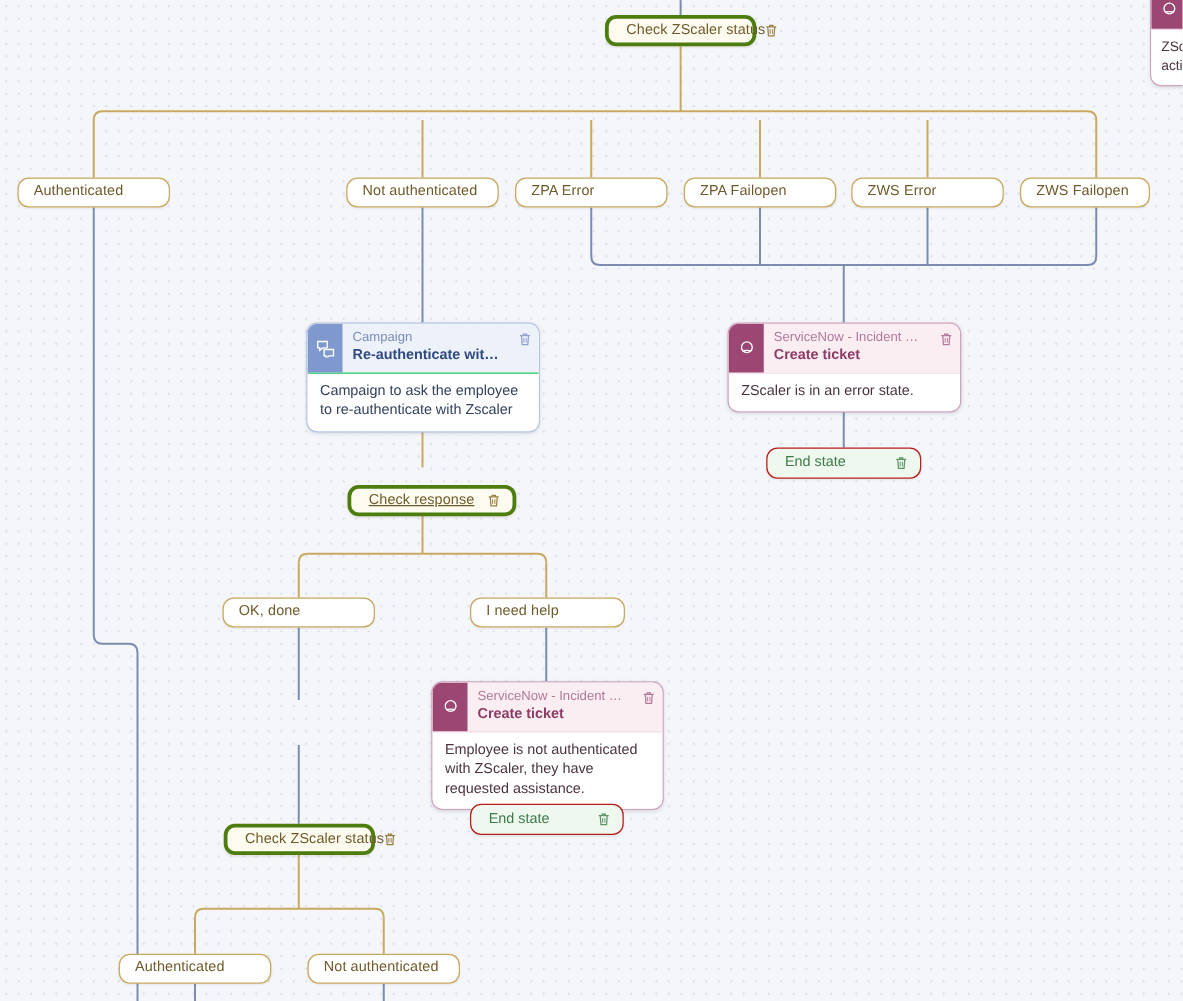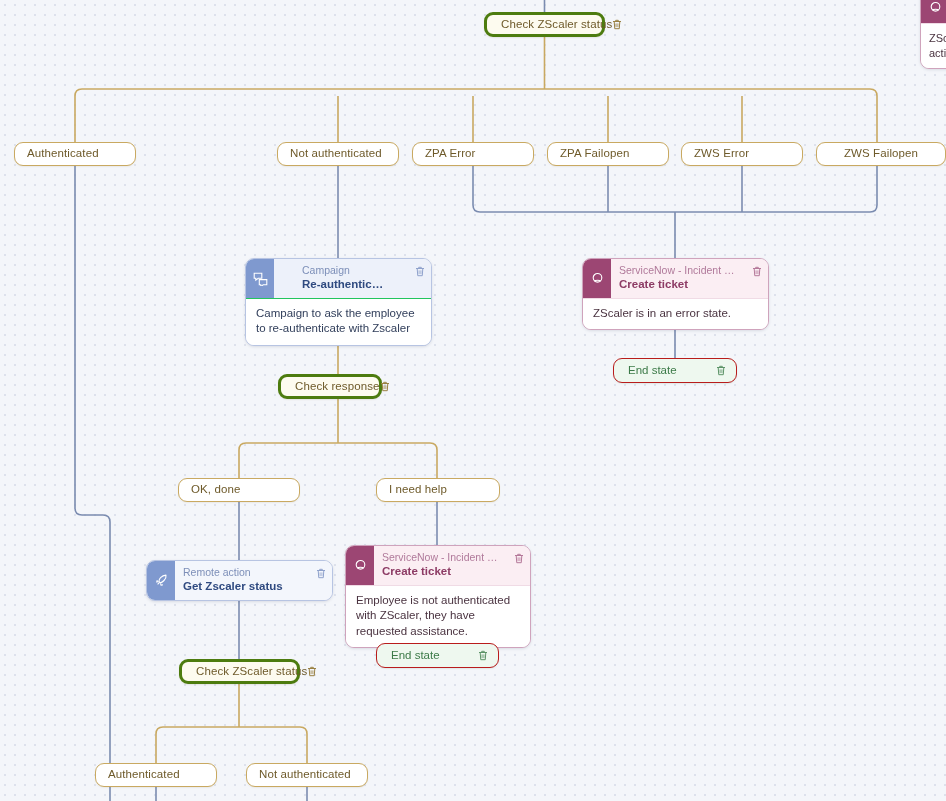--- a/index.html
+++ b/index.html
@@ -137,21 +137,21 @@
   }
   .card-body {
     font-size: 11.5px;
     line-height: 1.33;
     padding: 7px 10px 8px 10px;
     background: #ffffff;
   }
 
   
   .card.blue { border: 1px solid #b7c4e2; }
-  .card.blue .card-head { background: #edf1fa; gap: 20px; }
+  .card.blue .card-head { background: #edf1fa; }
   .card.blue .card-badge { background: #7f99cf; }
   .card.blue .card-kind { color: #7d8fb8; }
   .card.blue .card-name { color: #2f4a80; font-weight: bold; }
   .card.blue .card-body { color: #33405c; border-top: 1px solid #22c55e; }
 
   
   .card.blue-slim { border: 1px solid #b7c4e2; }
   .card.blue-slim .card-head { background: #f3f6fc; }
   .card.blue-slim .card-badge { background: #7f99cf; }
   .card.blue-slim .card-kind { color: #7d8fb8; }
@@ -250,21 +250,21 @@
   </div>
 
   <div class="node node-branch" style="left:547px; top:142px; width:122px;">
     <span class="lbl">ZPA Failopen</span>
   </div>
 
   <div class="node node-branch" style="left:681px; top:142px; width:122px;">
     <span class="lbl">ZWS Error</span>
   </div>
 
-  <div class="node node-branch" style="left:816px; top:142px; width:130px;justify-content:center;">
+  <div class="node node-branch" style="left:816px; top:142px; width:104px;">
     <span class="lbl">ZWS Failopen</span>
   </div>
 
   <div class="card blue" style="left:245px; top:258px; width:187px;">
     <div class="card-head">
       <div class="card-badge">
         <svg class="ico" width="15" height="14" viewBox="0 0 15 14" fill="none" stroke="#ffffff" stroke-width="1.1">
           <path d="M1.2 1.2h7.6v5.1H5.2L2.8 8.2V6.3H1.2z"></path>
           <path d="M6.3 7.6h7.5v5.1h-3.6l-2.4 1.9v-1.9H6.3z" fill="#7f99cf"></path>
         </svg>
@@ -308,58 +308,38 @@
   <div class="node node-end" style="left:613px; top:358px; width:124px;">
     <span class="lbl">End state</span>
     <span class="trash">
       <svg class="ico" width="10" height="11" viewBox="0 0 10 11" fill="none" stroke="#5d9468" stroke-width="1">
         <path d="M1 2.5h8M3.7 2.5V1.3h2.6v1.2M2.2 2.5l.55 7.2h4.5l.55-7.2"></path>
         <path d="M4.1 4.4v3.7M5.9 4.4v3.7" stroke-width=".8"></path>
       </svg>
     </span>
   </div>
 
-  <div class="node node-check" style="left:278px; top:374px; width:104px;">
+  <div class="node node-check" style="left:278px; top:388px; width:135px;text-decoration:underline;">
     <span class="lbl">Check response</span>
     <span class="trash">
       <svg class="ico" width="10" height="11" viewBox="0 0 10 11" fill="none" stroke="#9a8143" stroke-width="1">
         <path d="M1 2.5h8M3.7 2.5V1.3h2.6v1.2M2.2 2.5l.55 7.2h4.5l.55-7.2"></path>
         <path d="M4.1 4.4v3.7M5.9 4.4v3.7" stroke-width=".8"></path>
       </svg>
     </span>
   </div>
 
   <div class="node node-branch" style="left:178px; top:478px; width:122px;">
     <span class="lbl">OK, done</span>
   </div>
 
   <div class="node node-branch" style="left:376px; top:478px; width:124px;">
     <span class="lbl">I need help</span>
   </div>
 
-  <div class="card blue-slim" style="left:146px; top:560px; width:187px;">
-    <div class="card-head">
-      <div class="card-badge">
-        <svg class="ico" width="15" height="15" viewBox="0 0 15 15" fill="none" stroke="#ffffff" stroke-width="1.1" stroke-linejoin="round">
-          <path d="M5.6 9.3c-.9-.9-.7-3 1-4.7 1.5-1.5 3.5-2.3 5.4-2.5.3 1.9-.5 3.9-2 5.4-1.7 1.7-3.5 2.7-4.4 1.8z"></path>
-          <path d="M5.5 9.4L3.6 11.3M4.6 8.5l-1.9.6.6-1.9M6.5 10.4l.6 1.9 1.9-.6"></path>
-        </svg>
-      </div>
-      <div class="card-titles">
-        <div class="card-kind">Remote action</div>
-        <div class="card-name">Get Zscaler status</div>
-      </div>
-      <div class="card-del">
-        <svg class="ico" width="10" height="11" viewBox="0 0 10 11" fill="none" stroke="#8fa2cc" stroke-width="1">
-          <path d="M1 2.5h8M3.7 2.5V1.3h2.6v1.2M2.2 2.5l.55 7.2h4.5l.55-7.2"></path>
-          <path d="M4.1 4.4v3.7M5.9 4.4v3.7" stroke-width=".8"></path>
-        </svg>
-      </div>
-    </div>
-  </div>
 
   <div class="card magenta" style="left:345px; top:545px; width:186px;">
     <div class="card-head">
       <div class="card-badge">
         <svg class="ico" width="15" height="15" viewBox="0 0 15 15" fill="none" stroke="#ffffff" stroke-width="1.1">
           <circle cx="7.5" cy="6.8" r="4.3"></circle>
           <path d="M4.3 10.1c.9-1.1 5.5-1.1 6.4 0"></path>
         </svg>
       </div>
       <div class="card-titles">

